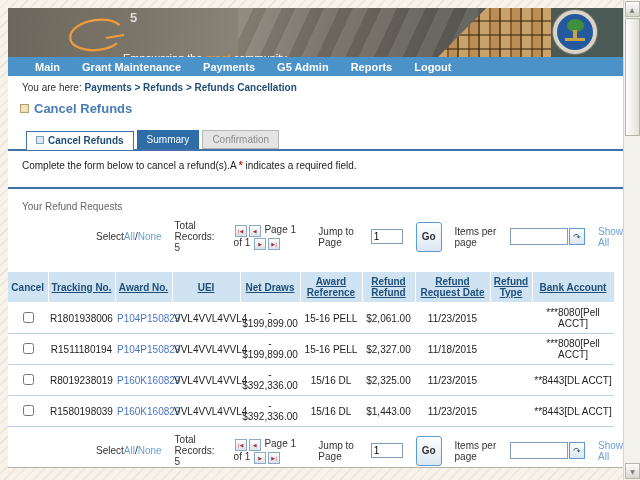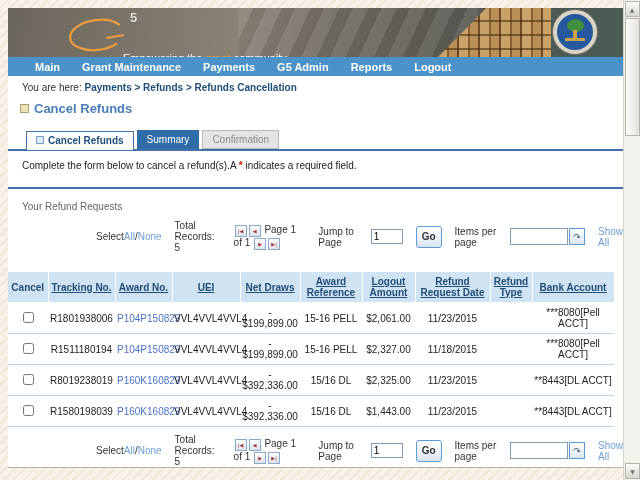--- a/index.html
+++ b/index.html
@@ -54,21 +54,21 @@
   .req-star{color:#cc2200;font-weight:bold;}
   .hr-blue{border:none;border-top:2px solid #4472a8;margin:10px 0 0 0;}
   .list-header{margin:12px 0 8px 14px;color:#666;}
   
   .pager{display:flex;align-items:center;font-size:10px;color:#333;padding-left:88px;gap:13px;margin-top:7px;flex-wrap:nowrap;}
   .pager a{color:#6b9fd4;text-decoration:none;cursor:pointer;}
   .pg-btn{display:inline-flex;align-items:center;justify-content:center;width:12px;height:12px;
     border:1px solid #8aa8c8;background:linear-gradient(#fdfdfd,#dde3ec);
     font-family:"DejaVu Sans",sans-serif;font-size:5px;color:#a03333;cursor:pointer;padding:0;margin:0 1px;}
   .jump-input{width:26px;height:13px;border:1px solid #7f9db9;font-size:10px;padding:0 2px;}
-  .go-btn{height:22px;border:1px solid #5b9bd5;border-radius:3px;background:linear-gradient(#ffffff,#dce6f2);
+  .go-btn{height:30px;border:1px solid #5b9bd5;border-radius:3px;background:linear-gradient(#ffffff,#dce6f2);
     font-size:10px;font-weight:bold;color:#333;padding:0 5px;cursor:pointer;}
   .ipp-wrap{display:inline-flex;align-items:center;}
   .ipp-input{width:52px;height:13px;border:1px solid #7f9db9;font-size:10px;}
   .ipp-btn{width:16px;height:17px;border:1px solid #5b9bd5;background:linear-gradient(#ffffff,#dce6f2);
     font-family:"DejaVu Sans",sans-serif;font-size:9px;color:#335577;cursor:pointer;padding:0;margin-left:1px;}
   
   table.refunds{border-collapse:collapse;table-layout:fixed;width:606px;margin-top:19px;font-size:10px;}
   table.refunds th{background:#cfe3f2;color:#1f4e79;font-weight:bold;padding:4px 2px;border-right:1px solid #fff;vertical-align:middle;}
   table.refunds th span.sort{text-decoration:underline;cursor:pointer;text-align:right;}
   table.refunds td{padding:4px 2px;border-bottom:1px solid #b9d4ea;text-align:center;color:#222;vertical-align:middle;height:19px;}
@@ -173,21 +173,21 @@
             <col style="width:82px">
         </colgroup>
         <thead>
           <tr>
             <th>Cancel</th>
             <th><span class="sort">Tracking No.</span></th>
             <th><span class="sort">Award No.</span></th>
             <th><span class="sort">UEI</span></th>
             <th><span class="sort">Net Draws</span></th>
             <th><span class="sort">Award Reference</span></th>
-            <th><span class="sort">Logout Amount</span></th>
+            <th><span class="sort">Refund Refund</span></th>
             <th><span class="sort">Refund Request Date</span></th>
             <th><span class="sort">Refund Type</span></th>
             <th><span class="sort">Bank Account</span></th>
           </tr>
         </thead>
         <tbody>
         <tr>
           <td><input type="checkbox" style=""></td>
           <td>R1801938006</td>
           <td><a class="award-link">P104P150829</a></td>

